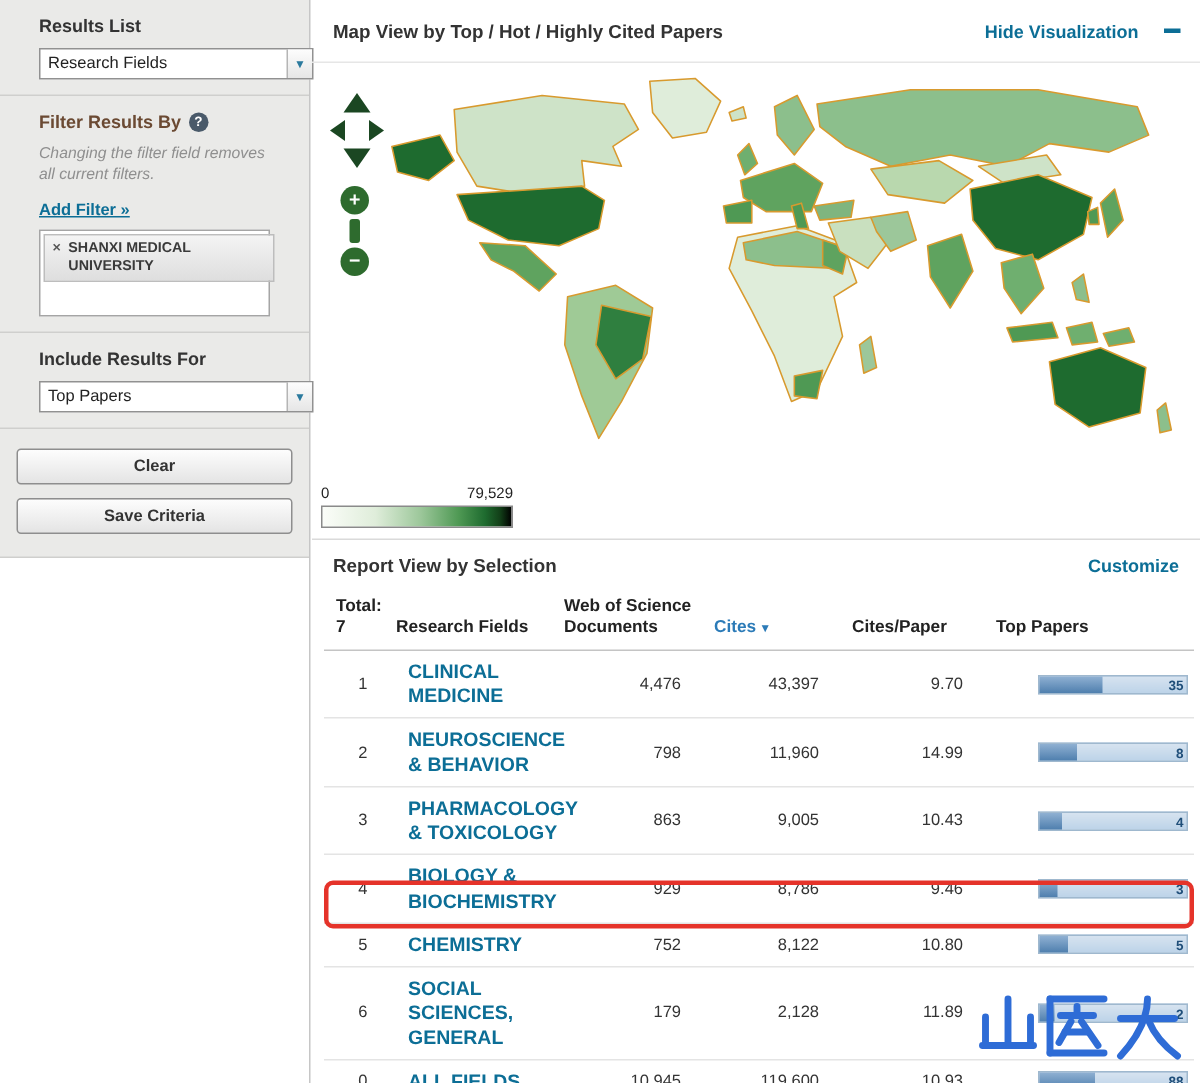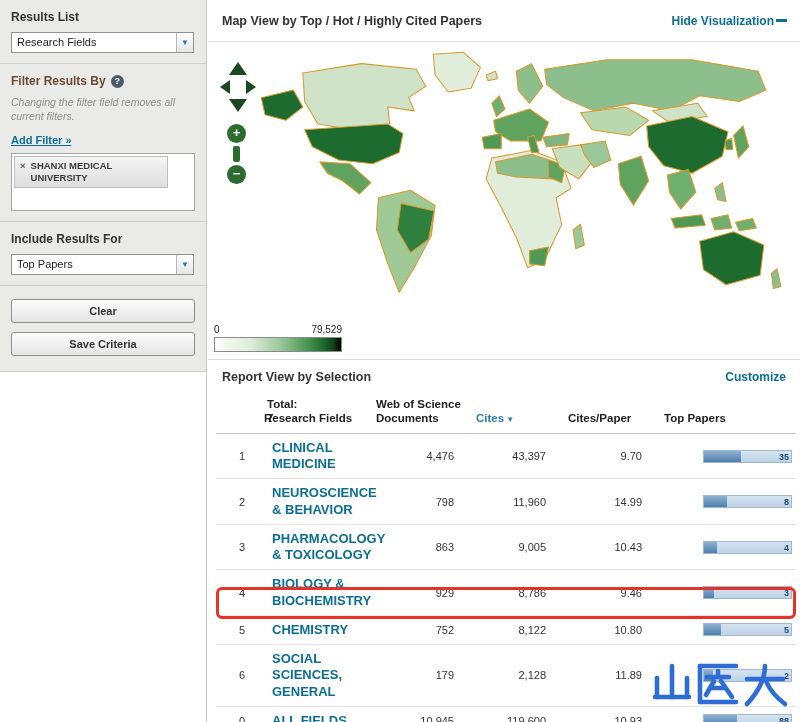--- a/index.html
+++ b/index.html
@@ -2,41 +2,41 @@
 <html><head>
 <meta charset="utf-8">
 <style>
   * { box-sizing: border-box; margin: 0; padding: 0; }
   html,body { width: 800px; height: 722px; }
   body { font-family: "Liberation Sans", sans-serif; background: #fff; }
   .page { position: relative; width: 800px; height: 722px; overflow: hidden; background: #fff; }
 
   
   .sidebar { position: absolute; left: 0; top: 0; width: 207px; height: 722px; border-right: 1px solid #C6C6C6; background: #fff; }
-  .sb-block { background: #EAEAE8; border-bottom: 1px solid #CFCFCD; padding: 10px 11px; }
+  .sb-block { background: #EAEAE8; border-bottom: 1px solid #CFCFCD; padding: 10px 26px; }
   .sb-label { font-size: 12px; font-weight: bold; color: #333; margin-bottom: 8px; }
   .filter-label-row { display: flex; align-items: center; gap: 5px; }
   .filter-title { color: #6B4A33; font-size: 12px; font-weight: bold; }
   .help-badge { display: inline-block; width: 13px; height: 13px; border-radius: 50%; background: #4A5A6A; color: #fff; font-size: 9px; font-weight: bold; text-align: center; line-height: 13px; cursor: pointer; }
   .filter-note { font-style: italic; color: #8F8F8F; font-size: 10.5px; line-height: 1.3; margin: 6px 0 7px; }
   .add-filter { display: inline-block; color: #0C6E96; font-size: 11px; font-weight: bold; text-decoration: underline; cursor: pointer; margin-bottom: 7px; }
   .filter-box { background: #fff; border: 1px solid #A5A5A5; height: 58px; padding: 2px; }
   .filter-chip { width: 154px; background: linear-gradient(#F4F4F4, #DEDEDE); border: 1px solid #BDBDBD; padding: 3px 5px; display: flex; gap: 5px; font-size: 9.5px; font-weight: bold; color: #3A3A3A; line-height: 1.25; cursor: pointer; }
   .chip-x { color: #555; cursor: pointer; }
   .select { display: flex; height: 21px; width: 183px; background: #fff; border: 1px solid #919191; cursor: pointer; }
   .select-value { flex: 1; font-size: 11px; color: #222; padding: 3px 5px; white-space: nowrap; overflow: hidden; }
   .select-arrow { width: 17px; border-left: 1px solid #B5B5B5; background: linear-gradient(#FDFDFD, #E6E6E6); color: #2B7A9E; font-size: 8px; text-align: center; line-height: 19px; }
   .sb-buttons { display: flex; gap: 9px; padding: 13px 11px 15px; flex-direction: column; }
   .btn { font-family: inherit; font-size: 11px; font-weight: bold; color: #333; padding: 5px 11px; border: 1px solid #8E8E8E; border-radius: 3px; background: linear-gradient(#FDFDFD, #E4E4E4); cursor: pointer; }
 
   
   .main { position: absolute; left: 208px; top: 0; width: 592px; height: 722px; }
   .map-header { height: 42px; display: flex; align-items: center; justify-content: space-between; padding: 0 12px 0 14px; border-bottom: 1px solid #E6E6E6; }
   .map-title { font-size: 12.5px; font-weight: bold; color: #333; }
-  .hide-vis { display: flex; align-items: center; gap: 1px; color: #0C6E96; font-size: 12px; font-weight: bold; cursor: pointer; }
+  .hide-vis { display: flex; align-items: center; gap: 16px; color: #0C6E96; font-size: 12px; font-weight: bold; cursor: pointer; }
   .min-icon { width: 13px; height: 13px; position: relative; display: inline-block; }
   .min-icon::after { content: ""; position: absolute; left: 1px; right: 1px; top: 5px; height: 3px; background: #0C6E96; }
 
   .map-area { position: relative; height: 317px; }
   .world-map { position: absolute; left: 40px; top: 6px; width: 548px; height: 258px; cursor: pointer; }
 
   .pan-control { position: absolute; left: 12px; top: 20px; width: 36px; height: 50px; cursor: pointer; }
   .arr { position: absolute; width: 0; height: 0; }
   .arr-up    { left: 9px;  top: 0;    border-left: 9px solid transparent; border-right: 9px solid transparent; border-bottom: 13px solid #1B4722; }
   .arr-down  { left: 9px;  bottom: 0; border-left: 9px solid transparent; border-right: 9px solid transparent; border-top: 13px solid #1B4722; }
@@ -53,30 +53,30 @@
     background: linear-gradient(to right, #FBFDF9, #DFEDDA 28%, #9CC79A 52%, #4F9954 72%, #1E6B2F 86%, #123F18 94%, #000 100%); }
 
   .report-header { display: flex; justify-content: space-between; align-items: center; padding: 10px 14px 7px; border-top: 1px solid #DADADA; }
   .report-title { font-size: 12.5px; font-weight: bold; color: #333; }
   .customize { color: #0C6E96; font-size: 12px; font-weight: bold; cursor: pointer; }
 
   .table-wrap { position: relative; margin: 2px 4px 0 8px; }
   table { border-collapse: collapse; width: 580px; table-layout: fixed; }
   th { font-size: 11.5px; color: #222; text-align: left; vertical-align: bottom; padding: 4px 2px 7px; border-bottom: 1px solid #C4C4C4; line-height: 1.25; }
   .th-total { text-align: left; padding-left: 8px; }
-  .th-total span { display: block; margin-left: 43px; }
+  .th-total span { display: block; }
   .th-cites { color: #2C7BB8; cursor: pointer; }
   .sort-icon { font-size: 8px; margin-left: 2px; }
   td { border-bottom: 1px solid #E4E4E4; font-size: 11px; color: #333; vertical-align: middle; padding: 6px 2px; }
   .td-rank { text-align: right; padding-right: 17px; }
   .td-field { padding-left: 10px; }
   .field-link { color: #0C6E96; font-weight: bold; font-size: 13px; line-height: 1.25; display: inline-block; cursor: pointer; }
   .td-num { text-align: right; padding-right: 20px; }
   .td-bar { padding-right: 4px; }
-  .tp-bar { position: relative; width: 89px; height: 13px; margin-left: auto; background: linear-gradient(#D6E3F0, #BDD3E8); border: 1px solid #9FB8CE; }
+  .tp-bar { position: relative; width: 100px; height: 13px; margin-left: auto; background: linear-gradient(#D6E3F0, #BDD3E8); border: 1px solid #9FB8CE; }
   .tp-fill { position: absolute; left: 0; top: 0; bottom: 0; background: linear-gradient(#8FB0D2, #4F7FAE); }
   .tp-num { position: absolute; right: 2px; top: 0; font-size: 9px; line-height: 12px; color: #1F4E79; font-weight: bold; }
 
   .red-annotation { position: absolute; left: 0; right: 0; border: 3px solid #E5332A; border-radius: 6px; pointer-events: none; }
 
   .logo { position: absolute; right: 10px; bottom: 10px; }
 </style>
 </head>
 <body>
 

